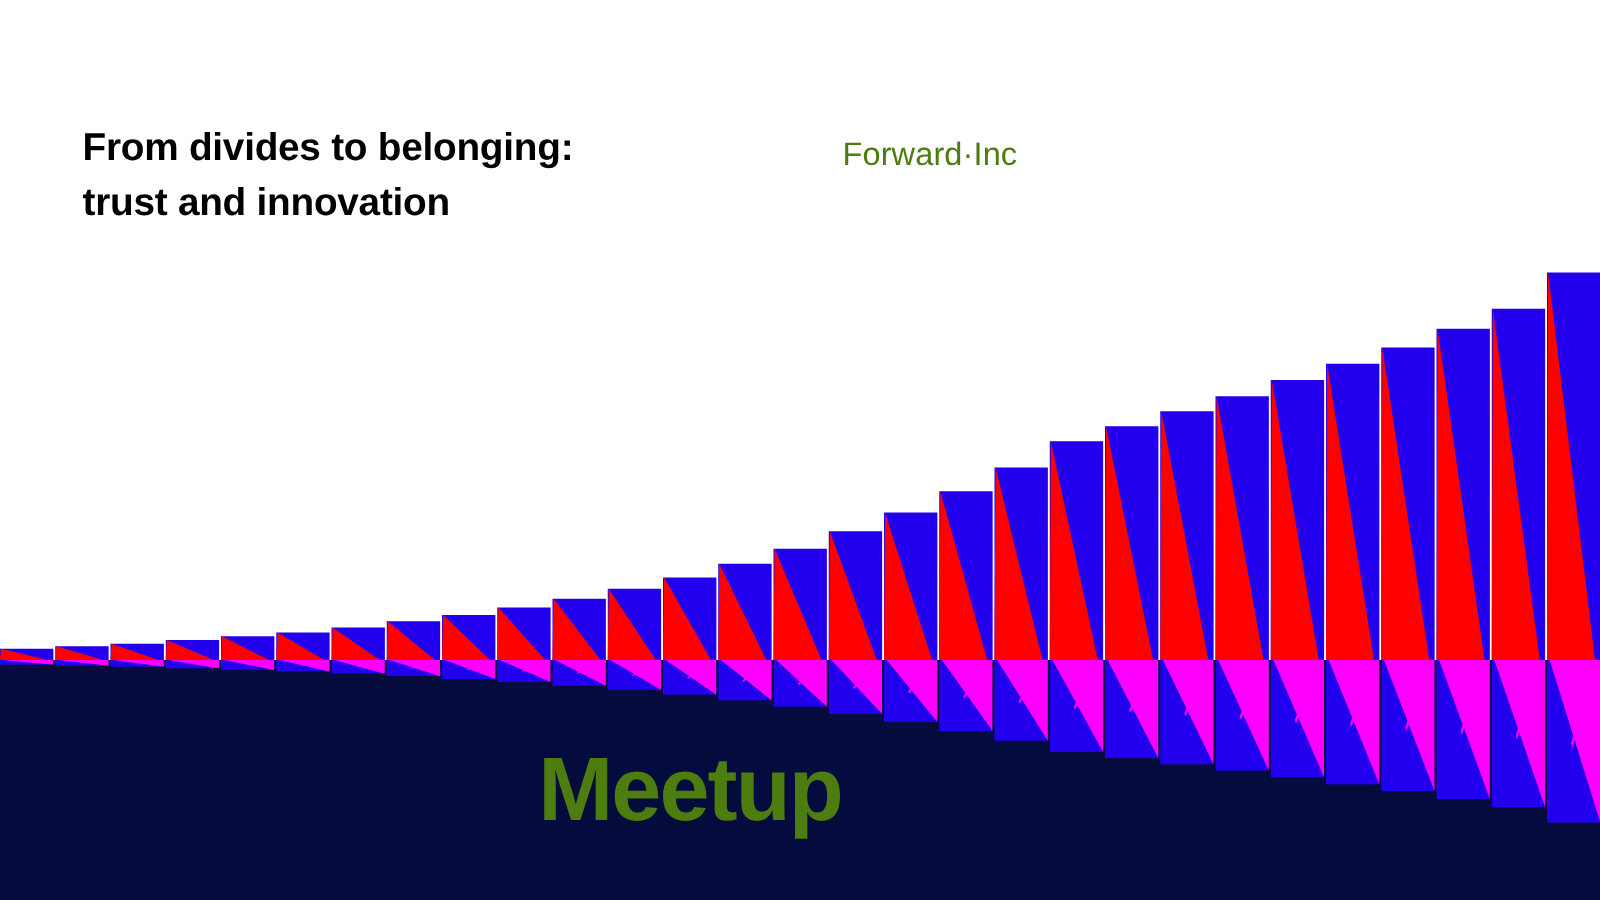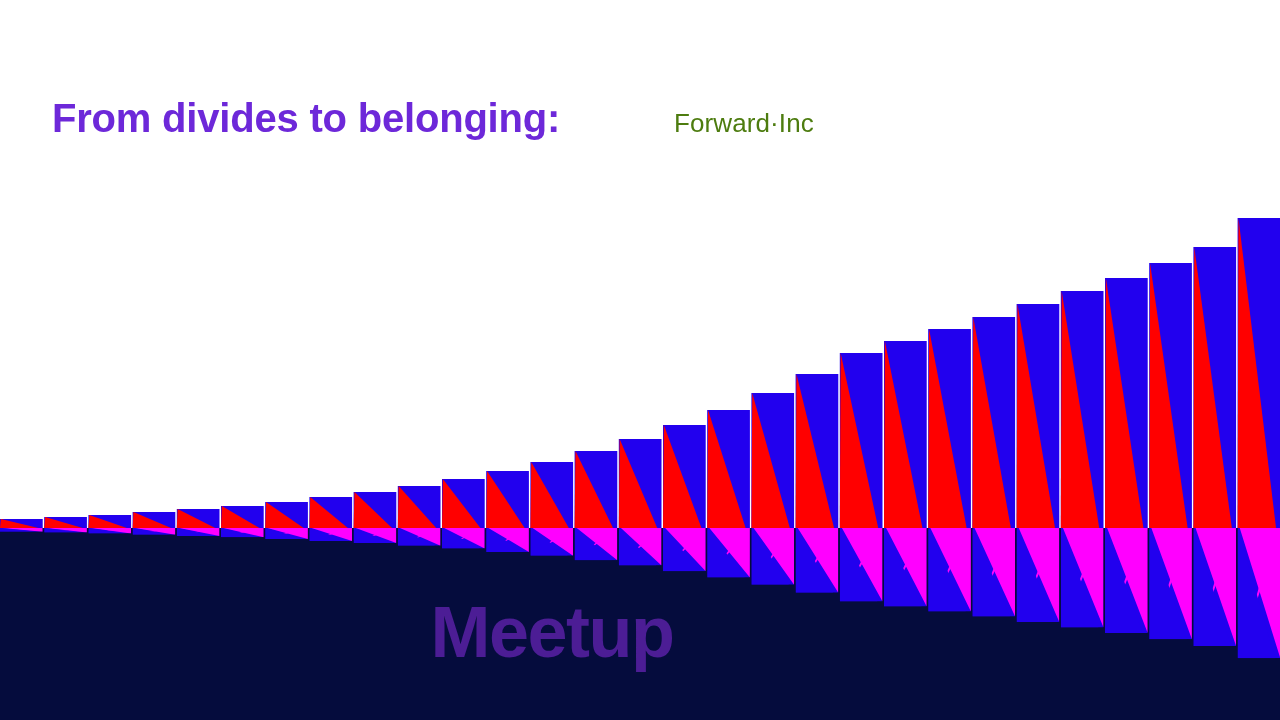--- a/index.html
+++ b/index.html
@@ -40,28 +40,28 @@
   }
   #bar-wave svg {
     display: block;
     width: 1280px;
     height: 720px;
   }
 
   
   #headline {
     position: absolute;
-    left: 52px;
+    left: 66px;
     top: 96px;
     width: 520px;
     z-index: 4;
     margin: 0;
-    color: #6d28d9;
-    font-family: "Liberation Sans", sans-serif;
-    font-size: 40px;
+    color: #000000;
+    font-family: "Liberation Sans", sans-serif;
+    font-size: 31px;
     font-weight: bold;
     line-height: 44px;
     letter-spacing: -0.2px;
   }
   #headline .ln { display: block; white-space: nowrap; }
 
   #brand-logo {
     position: absolute;
     left: 674px;
     top: 108px;
@@ -74,21 +74,21 @@
     white-space: nowrap;
   }
 
   #event-label {
     position: absolute;
     left: 0;
     top: 592px;
     width: 1104px;
     text-align: center;
     z-index: 4;
-    color: #4c1d95;
+    color: #4d7c0f;
     font-family: "Liberation Sans", sans-serif;
     font-size: 72px;
     font-weight: bold;
     letter-spacing: -1.5px;
     line-height: 80px;
   }
 </style>
 </head>
 <body>
 
@@ -271,19 +271,20 @@
         <rect x="1237.60" y="528.00" width="42.70" height="130.20" fill="#2200EE"></rect>
         <polygon points="1238.45,658.20 1276.03,528.00 1237.60,528.00 1280.30,528.00 1280.30,528.00" fill="#FF00FF"></polygon>
         <polygon points="1237.60,528.00 1280.30,528.00 1280.30,658.20 1239.74,528.00" fill="#FF00FF"></polygon>
         <polygon points="1237.60,528.00 1275.18,658.20 1237.60,658.20" fill="#2200EE"></polygon>
         <path d="M0,528 L1280,528 L1280,720 L0,720 Z M0.00,528 L0.00,531.78 L42.70,531.78 L42.70,528 Z M44.20,528 L44.20,532.62 L86.90,532.62 L86.90,528 Z M88.40,528 L88.40,533.46 L131.10,533.46 L131.10,528 Z M132.60,528 L132.60,534.72 L175.30,534.72 L175.30,528 Z M176.80,528 L176.80,535.98 L219.50,535.98 L219.50,528 Z M221.00,528 L221.00,537.24 L263.70,537.24 L263.70,528 Z M265.20,528 L265.20,538.92 L307.90,538.92 L307.90,528 Z M309.40,528 L309.40,541.02 L352.10,541.02 L352.10,528 Z M353.60,528 L353.60,543.12 L396.30,543.12 L396.30,528 Z M397.80,528 L397.80,545.64 L440.50,545.64 L440.50,528 Z M442.00,528 L442.00,548.58 L484.70,548.58 L484.70,528 Z M486.20,528 L486.20,551.94 L528.90,551.94 L528.90,528 Z M530.40,528 L530.40,555.72 L573.10,555.72 L573.10,528 Z M574.60,528 L574.60,560.34 L617.30,560.34 L617.30,528 Z M618.80,528 L618.80,565.38 L661.50,565.38 L661.50,528 Z M663.00,528 L663.00,571.26 L705.70,571.26 L705.70,528 Z M707.20,528 L707.20,577.56 L749.90,577.56 L749.90,528 Z M751.40,528 L751.40,584.70 L794.10,584.70 L794.10,528 Z M795.60,528 L795.60,592.68 L838.30,592.68 L838.30,528 Z M839.80,528 L839.80,601.50 L882.50,601.50 L882.50,528 Z M884.00,528 L884.00,606.54 L926.70,606.54 L926.70,528 Z M928.20,528 L928.20,611.58 L970.90,611.58 L970.90,528 Z M972.40,528 L972.40,616.62 L1015.10,616.62 L1015.10,528 Z M1016.60,528 L1016.60,622.08 L1059.30,622.08 L1059.30,528 Z M1060.80,528 L1060.80,627.54 L1103.50,627.54 L1103.50,528 Z M1105.00,528 L1105.00,633.00 L1147.70,633.00 L1147.70,528 Z M1149.20,528 L1149.20,639.30 L1191.90,639.30 L1191.90,528 Z M1193.40,528 L1193.40,646.02 L1236.10,646.02 L1236.10,528 Z M1237.60,528 L1237.60,658.20 L1280.00,658.20 L1280.00,528 Z" fill="#050C3D" fill-rule="evenodd"></path>
       </svg>
   </div>
 
   <h1 id="headline">
     <span class="ln">From divides to belonging:</span>
+    <span class="ln">trust and innovation</span>
   </h1>
 
   <div id="brand-logo">Forward·Inc</div>
 
   <div id="event-label">Meetup</div>
 
 </div>
 
 </body></html>

